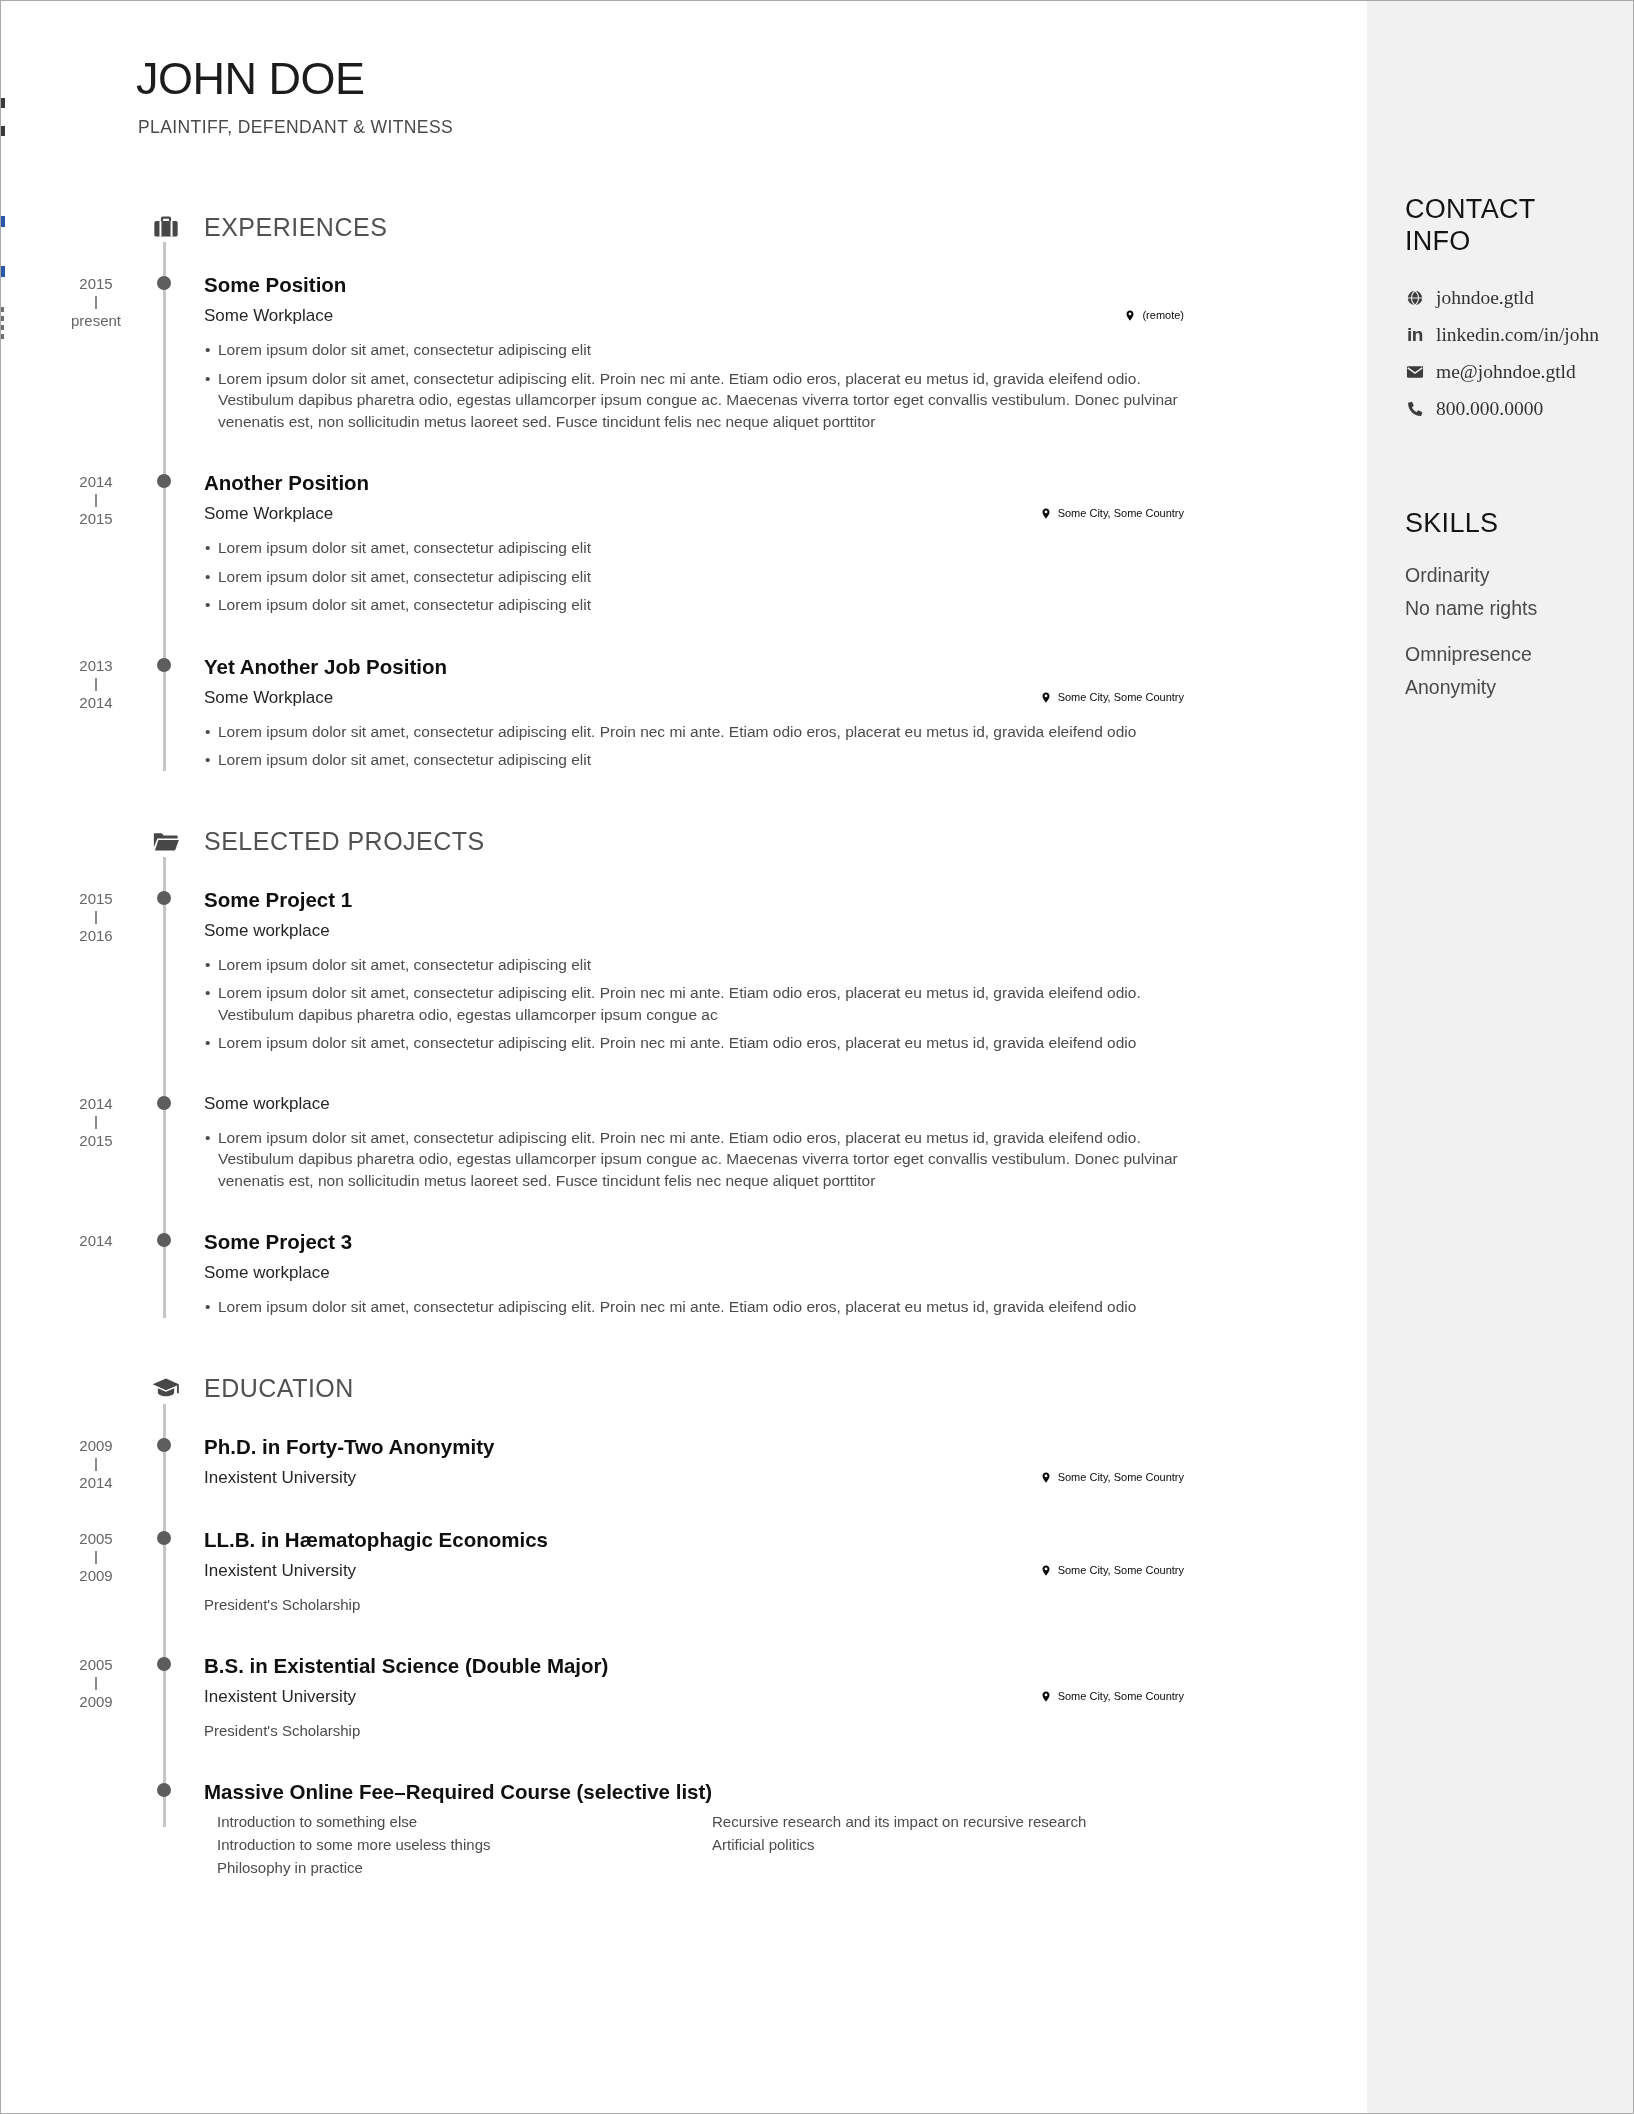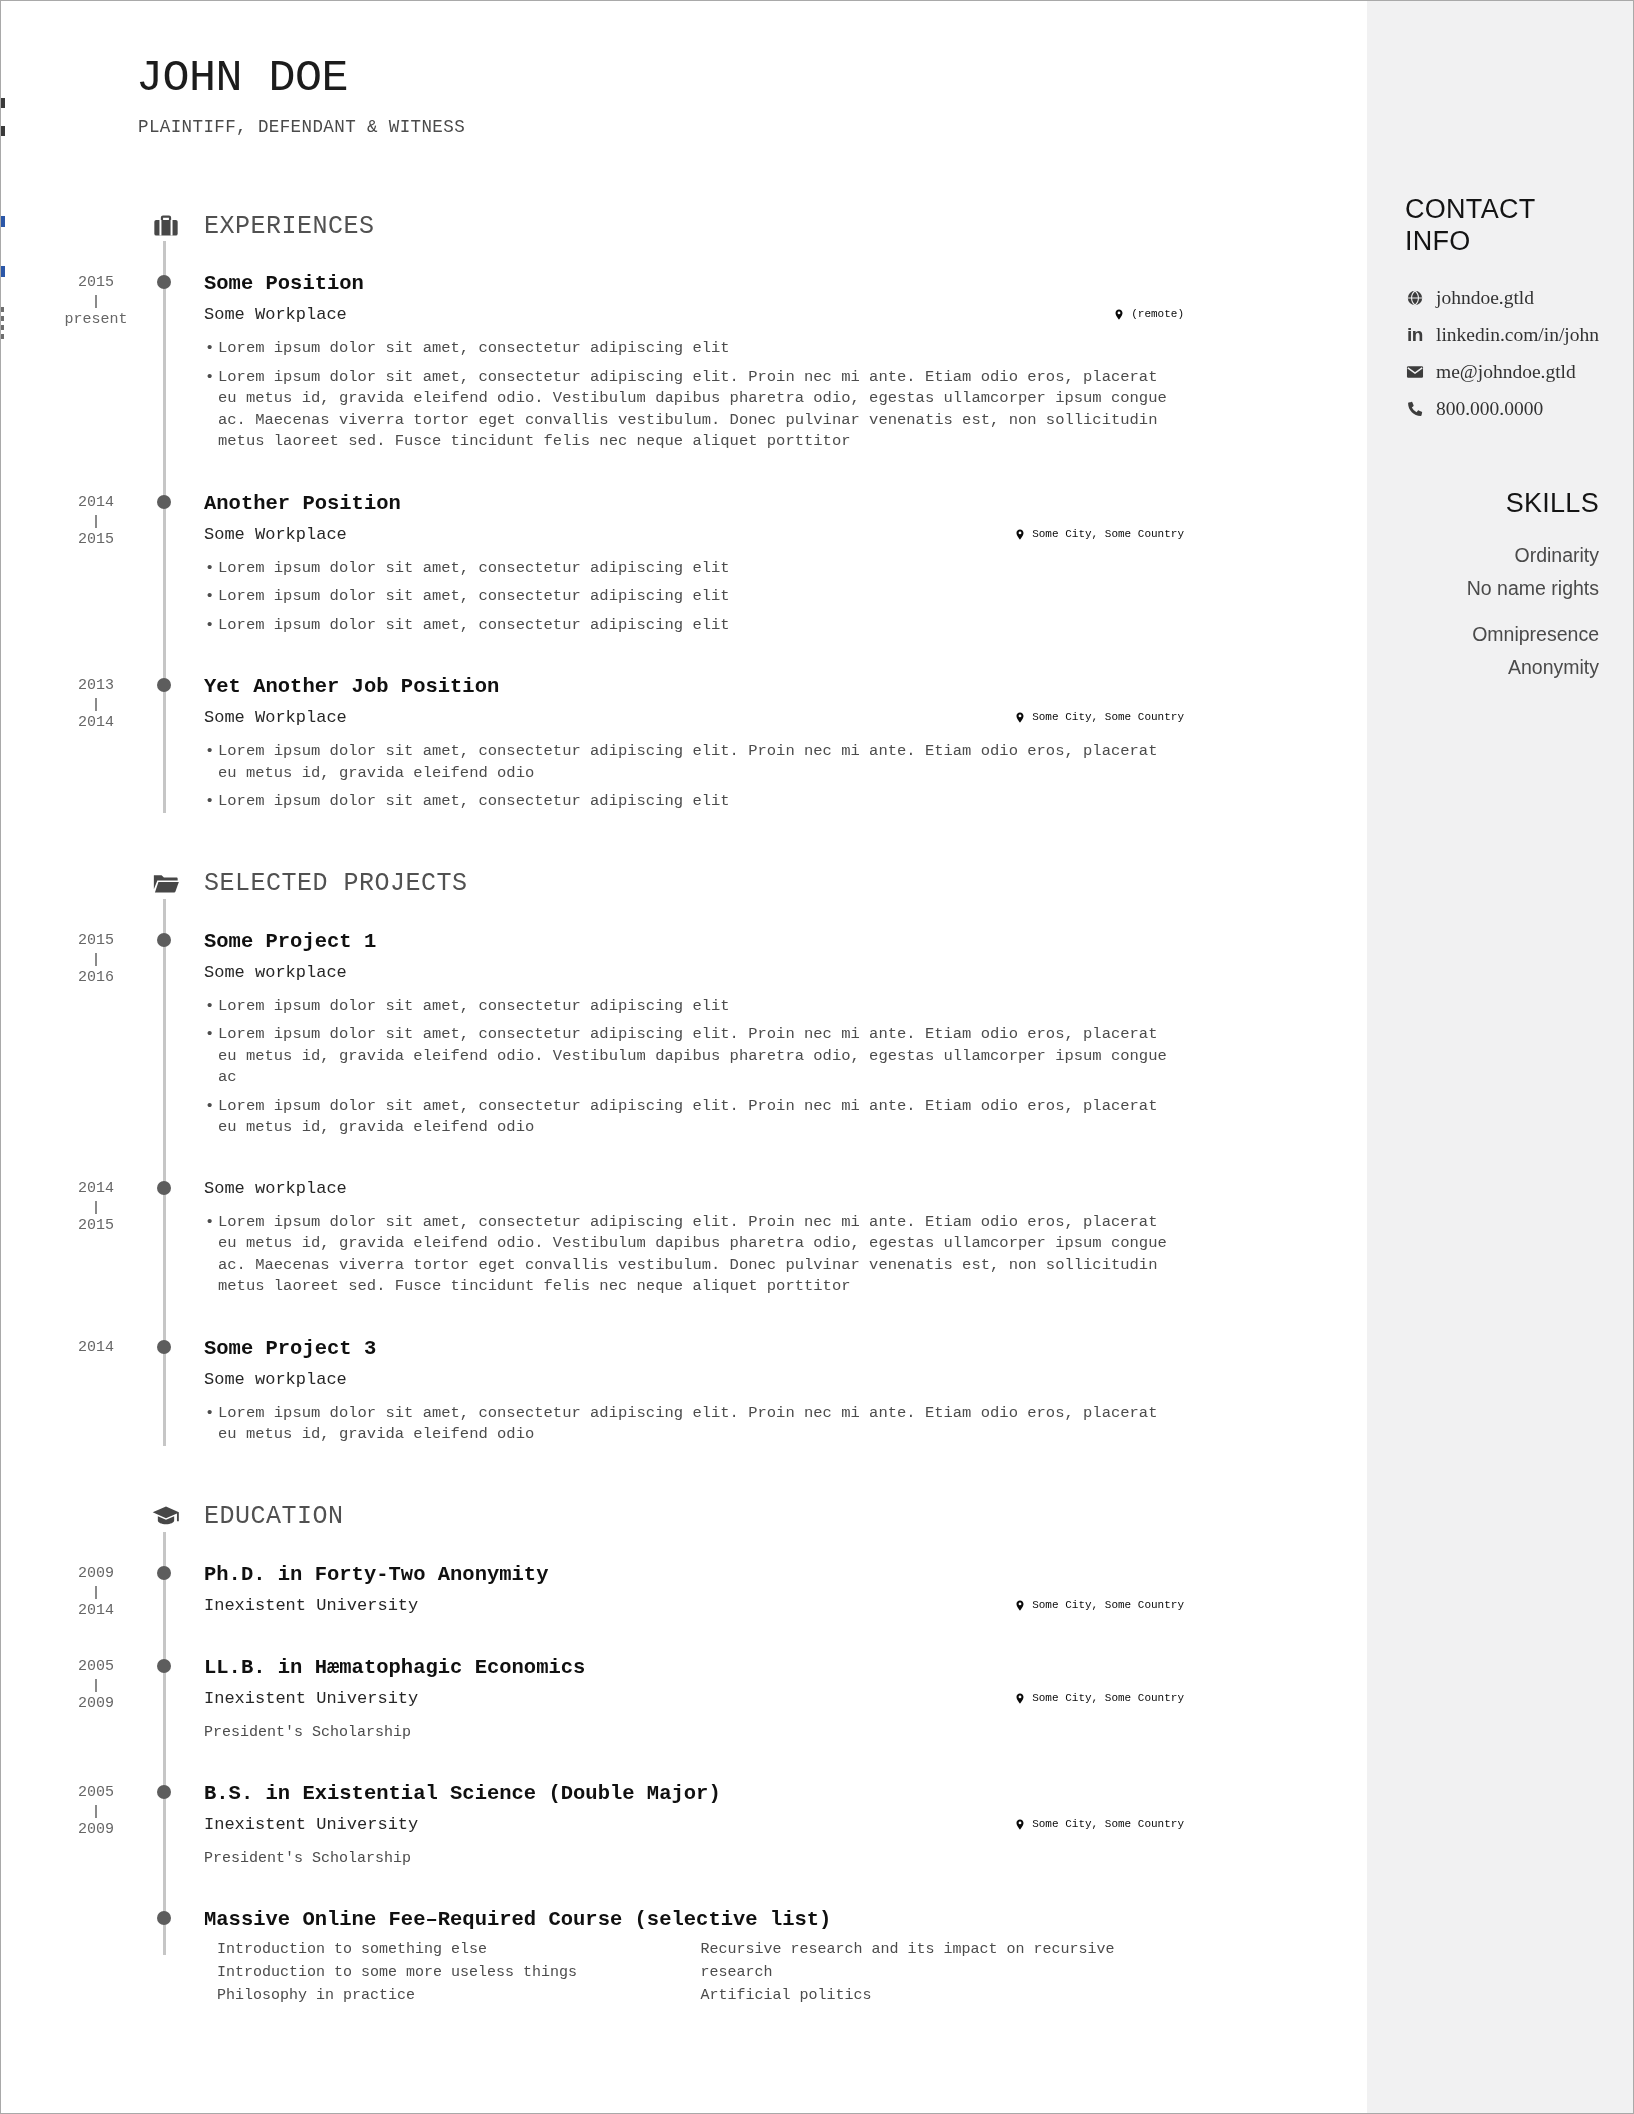--- a/index.html
+++ b/index.html
@@ -9,21 +9,21 @@
     font-family:"Liberation Sans", sans-serif;
     -webkit-font-smoothing:antialiased;
   }
   .page{
     position:relative;width:1634px;height:2114px;box-sizing:border-box;
     border:1px solid #a9a9a9;display:flex;background:#fff;
   }
   
   .edge-mark{position:absolute;left:0;width:4px;}
   
-  .main{position:relative;width:1374px;box-sizing:border-box;font-family:Liberation Mono, monospace;}
+  .main{position:relative;width:1374px;box-sizing:border-box;}
   .name{
     margin:54px 0 0 135px;font-size:45px;font-weight:400;letter-spacing:-0.5px;
     color:#1c1c1c;line-height:1.05;
   }
   .tagline{
     margin:15px 0 0 137px;font-size:17.5px;letter-spacing:0.4px;color:#4a4a4a;
   }
   .sections{margin-top:18px;}
   .section{padding-top:56px;}
   .sec-header{display:flex;align-items:center;height:30px;}
@@ -79,21 +79,21 @@
   .contact-list li{
     display:flex;align-items:center;gap:11px;height:37px;
     font-family:"Liberation Serif", serif;font-size:19.5px;color:#323232;
   }
   .c-icon{width:20px;flex:0 0 auto;display:flex;justify-content:center;color:#3d3d3d;}
   .c-icon svg{width:18px;height:18px;fill:#3d3d3d;display:block;}
   .c-icon .in{
     font-family:"Liberation Sans", sans-serif;font-weight:700;font-size:19px;
     color:#3d3d3d;line-height:18px;letter-spacing:-0.5px;
   }
-  .skills{margin-top:60px;text-align:right;}
+  .skills{margin-top:80px;}
   .skill-group{margin-top:20px;}
   .skill-group + .skill-group{margin-top:13px;}
   .skill{font-size:19.5px;color:#4a4a4a;line-height:33px;}
 </style>
 </head>
 <body>
 
 <div class="page">
 
   <div class="edge-mark" style="top:97px;height:10px;background:#3a3a3a;"></div>

